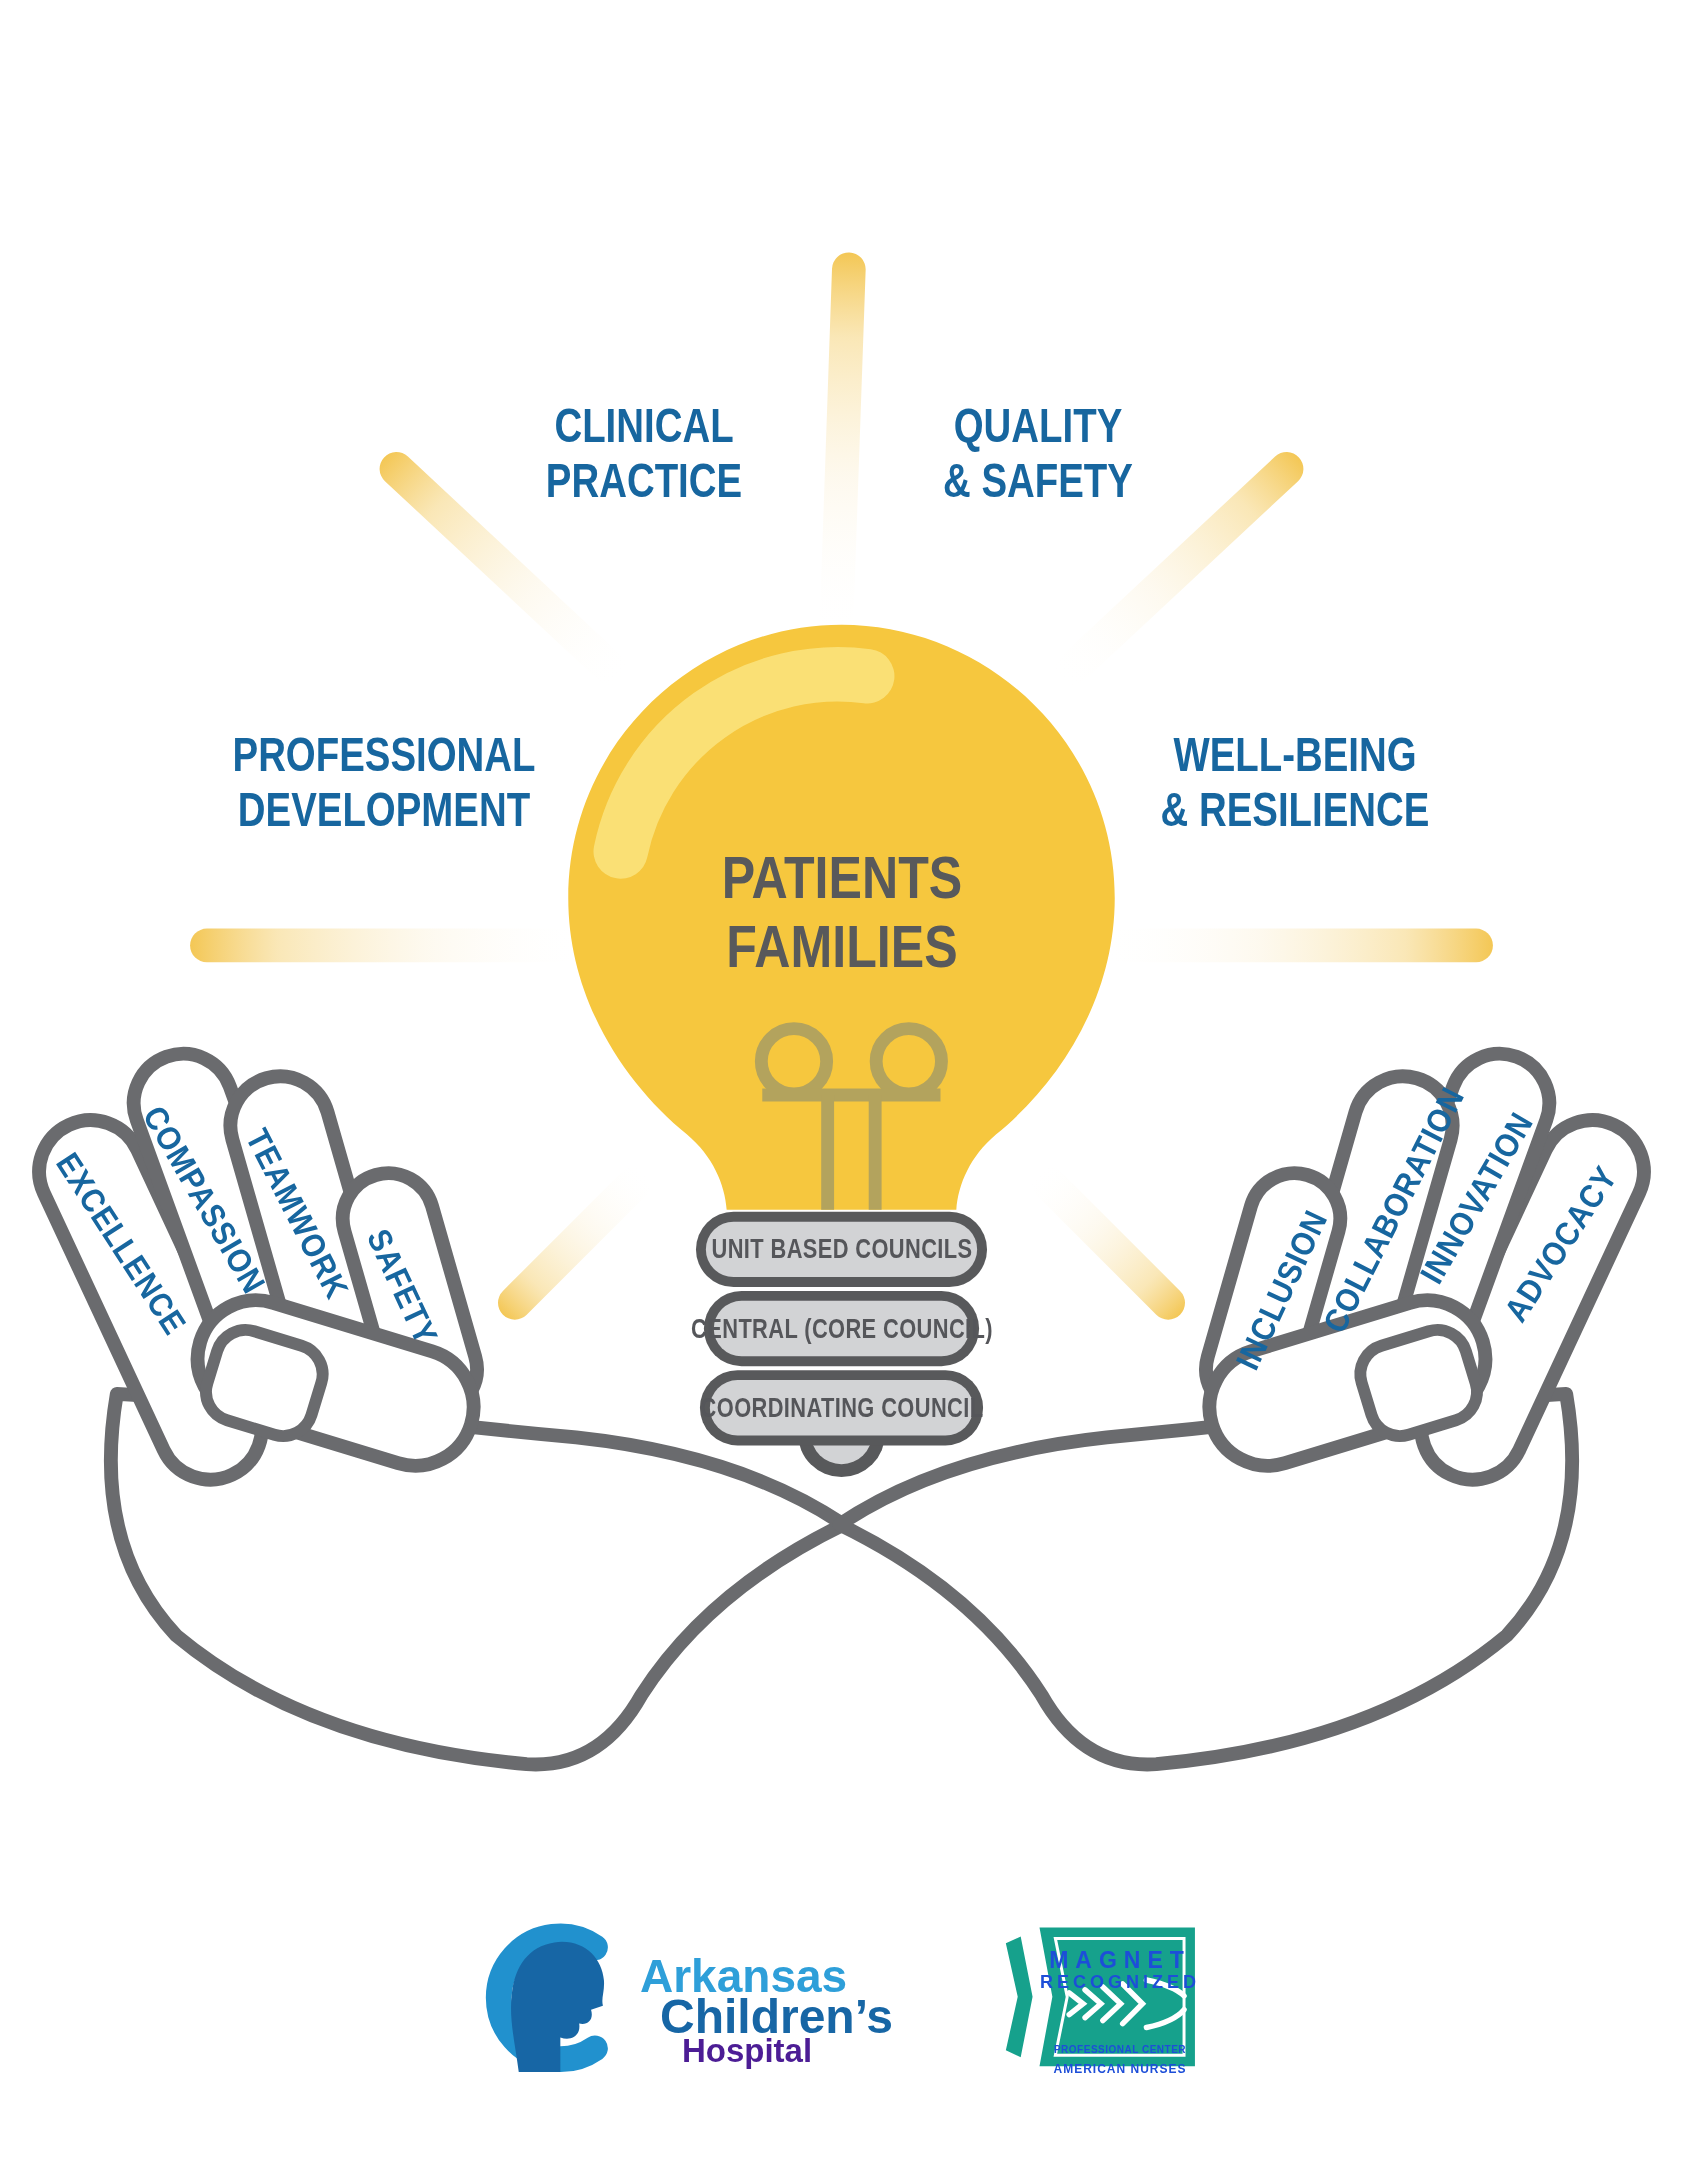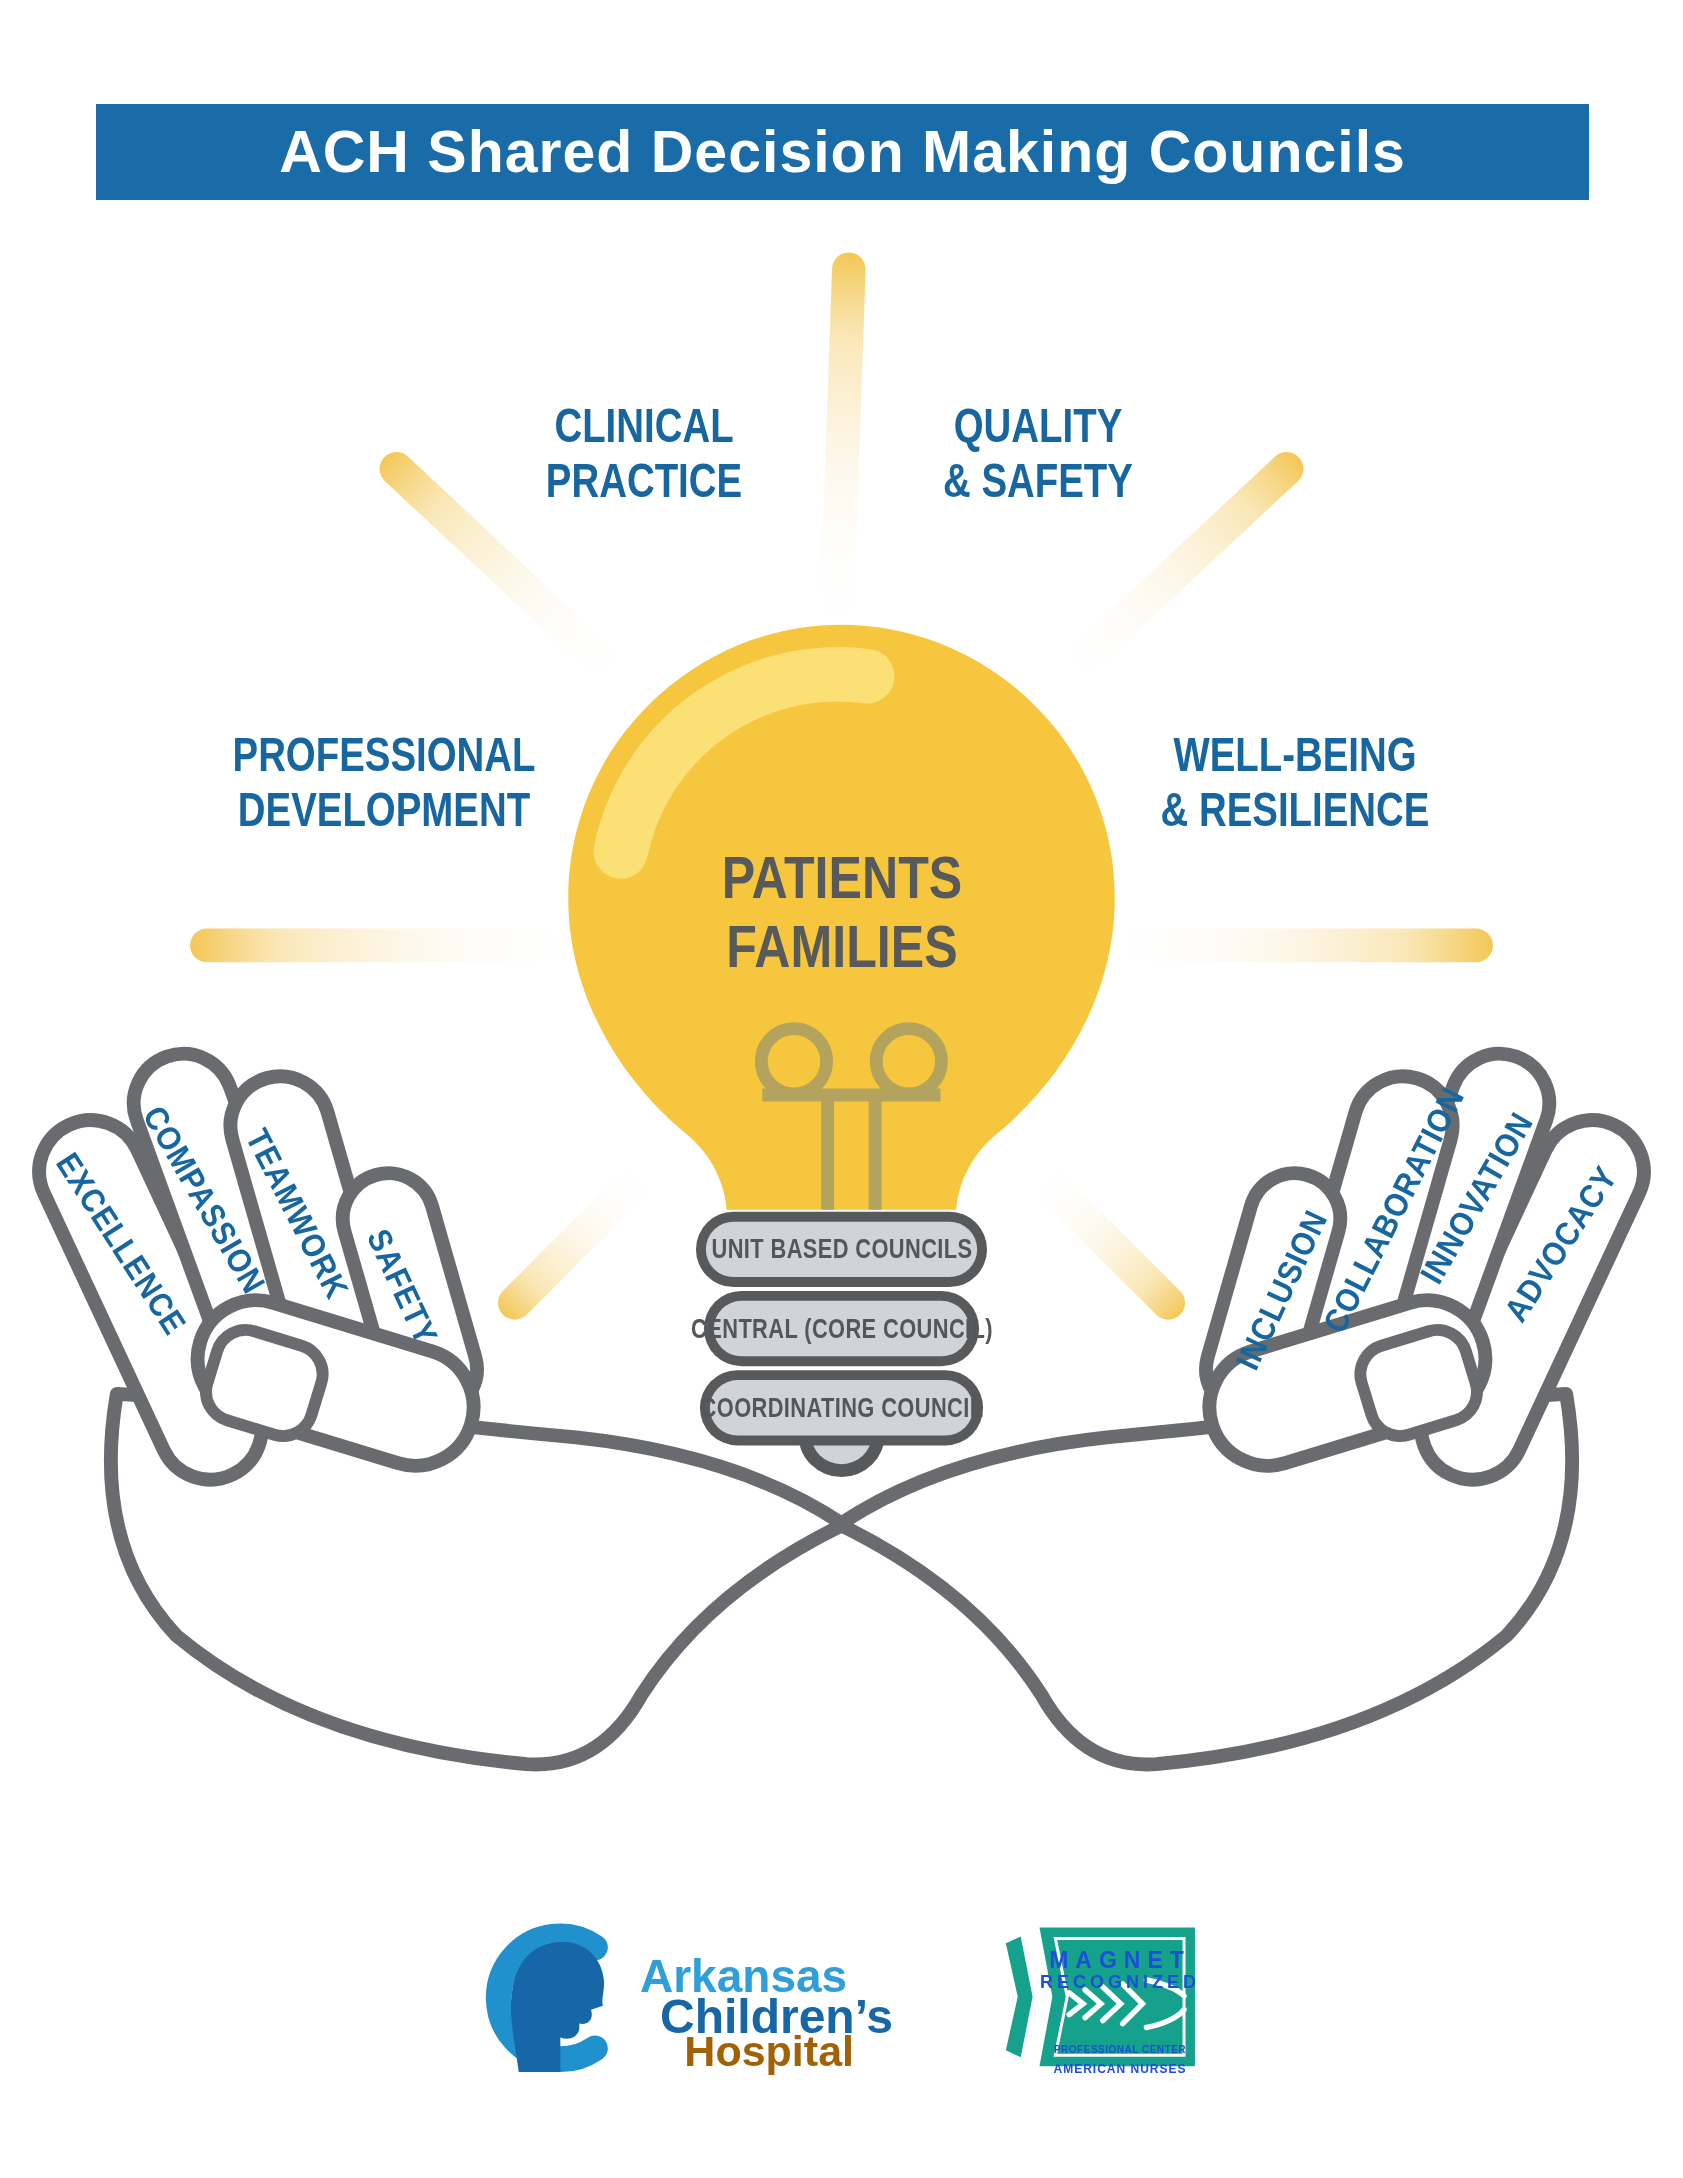--- a/index.html
+++ b/index.html
@@ -113,23 +113,20 @@
         <path d="M 1080,2013 L 1094,2024 L 1080,2035"></path>
         <path d="M 1096,2010 L 1112,2024 L 1096,2038"></path>
         <path d="M 1114,2007 L 1132,2024 L 1114,2041"></path>
         <path d="M 1134,2004 L 1154,2024 L 1134,2044"></path>
         <path d="M 1158,2000 Q 1186,2006 1196,2016"></path>
         <path d="M 1158,2048 Q 1186,2042 1196,2030"></path>
       </g>
     </g>
   </svg>
 
-  <div class="header">
-    <h1>ACH Shared Decision Making Councils</h1>
-  </div>
 
   <div class="lbl raylbl" style="left:644px;top:453px;">
     <div>CLINICAL</div>
     <div>PRACTICE</div>
   </div>
   <div class="lbl raylbl" style="left:1038px;top:453px;">
     <div>QUALITY</div>
     <div>&amp; SAFETY</div>
   </div>
   <div class="lbl raylbl" style="left:384px;top:782px;">
@@ -155,21 +152,21 @@
   <div class="lbl fingerlbl" style="left:297px;top:1214px;transform:translate(-50%,-50%) rotate(63deg) scaleX(.9);">TEAMWORK</div>
   <div class="lbl fingerlbl" style="left:402px;top:1287px;transform:translate(-50%,-50%) rotate(65deg) scaleX(.9);">SAFETY</div>
 
   <div class="lbl fingerlbl" style="left:1282px;top:1290px;transform:translate(-50%,-50%) rotate(-65deg) scaleX(.9);">INCLUSION</div>
   <div class="lbl fingerlbl" style="left:1394px;top:1210px;transform:translate(-50%,-50%) rotate(-63deg) scaleX(.9);">COLLABORATION</div>
   <div class="lbl fingerlbl" style="left:1477px;top:1198px;transform:translate(-50%,-50%) rotate(-60deg) scaleX(.9);">INNOVATION</div>
   <div class="lbl fingerlbl" style="left:1561px;top:1244px;transform:translate(-50%,-50%) rotate(-57deg) scaleX(.9);">ADVOCACY</div>
 
   <div class="lbl achlbl" style="left:640px;top:1976px;transform:translate(0,-50%);font-size:46px;color:#2E9FD9;">Arkansas</div>
   <div class="lbl achlbl" style="left:640px;top:2016px;transform:translate(0,-50%);font-size:48px;color:#1766A5;margin-left:20px;">Children’s</div>
-  <div class="lbl achlbl" style="left:640px;top:2051px;transform:translate(0,-50%);font-size:43px;color:#a16207;width:214px;text-align:right;">Hospital</div>
+  <div class="lbl achlbl" style="left:640px;top:2051px;transform:translate(0,-50%);font-size:33px;color:#4c1d95;width:214px;text-align:center;">Hospital</div>
 
   <div class="lbl maglbl" style="left:1120px;top:1960px;transform:translate(-50%,-50%);font-size:23px;letter-spacing:7px;">MAGNET</div>
   <div class="lbl maglbl" style="left:1120px;top:1982px;transform:translate(-50%,-50%);font-size:18px;letter-spacing:4px;">RECOGNIZED</div>
   <div class="lbl maglbl" style="left:1120px;top:2035px;transform:translate(-50%,-50%);font-size:12px;letter-spacing:1px;margin-top:34px;">AMERICAN NURSES</div>
   <div class="lbl maglbl" style="left:1120px;top:2049px;transform:translate(-50%,-50%);font-size:10px;letter-spacing:0.5px;">PROFESSIONAL CENTER</div>
 
 </div>
 
 
 </body></html>

